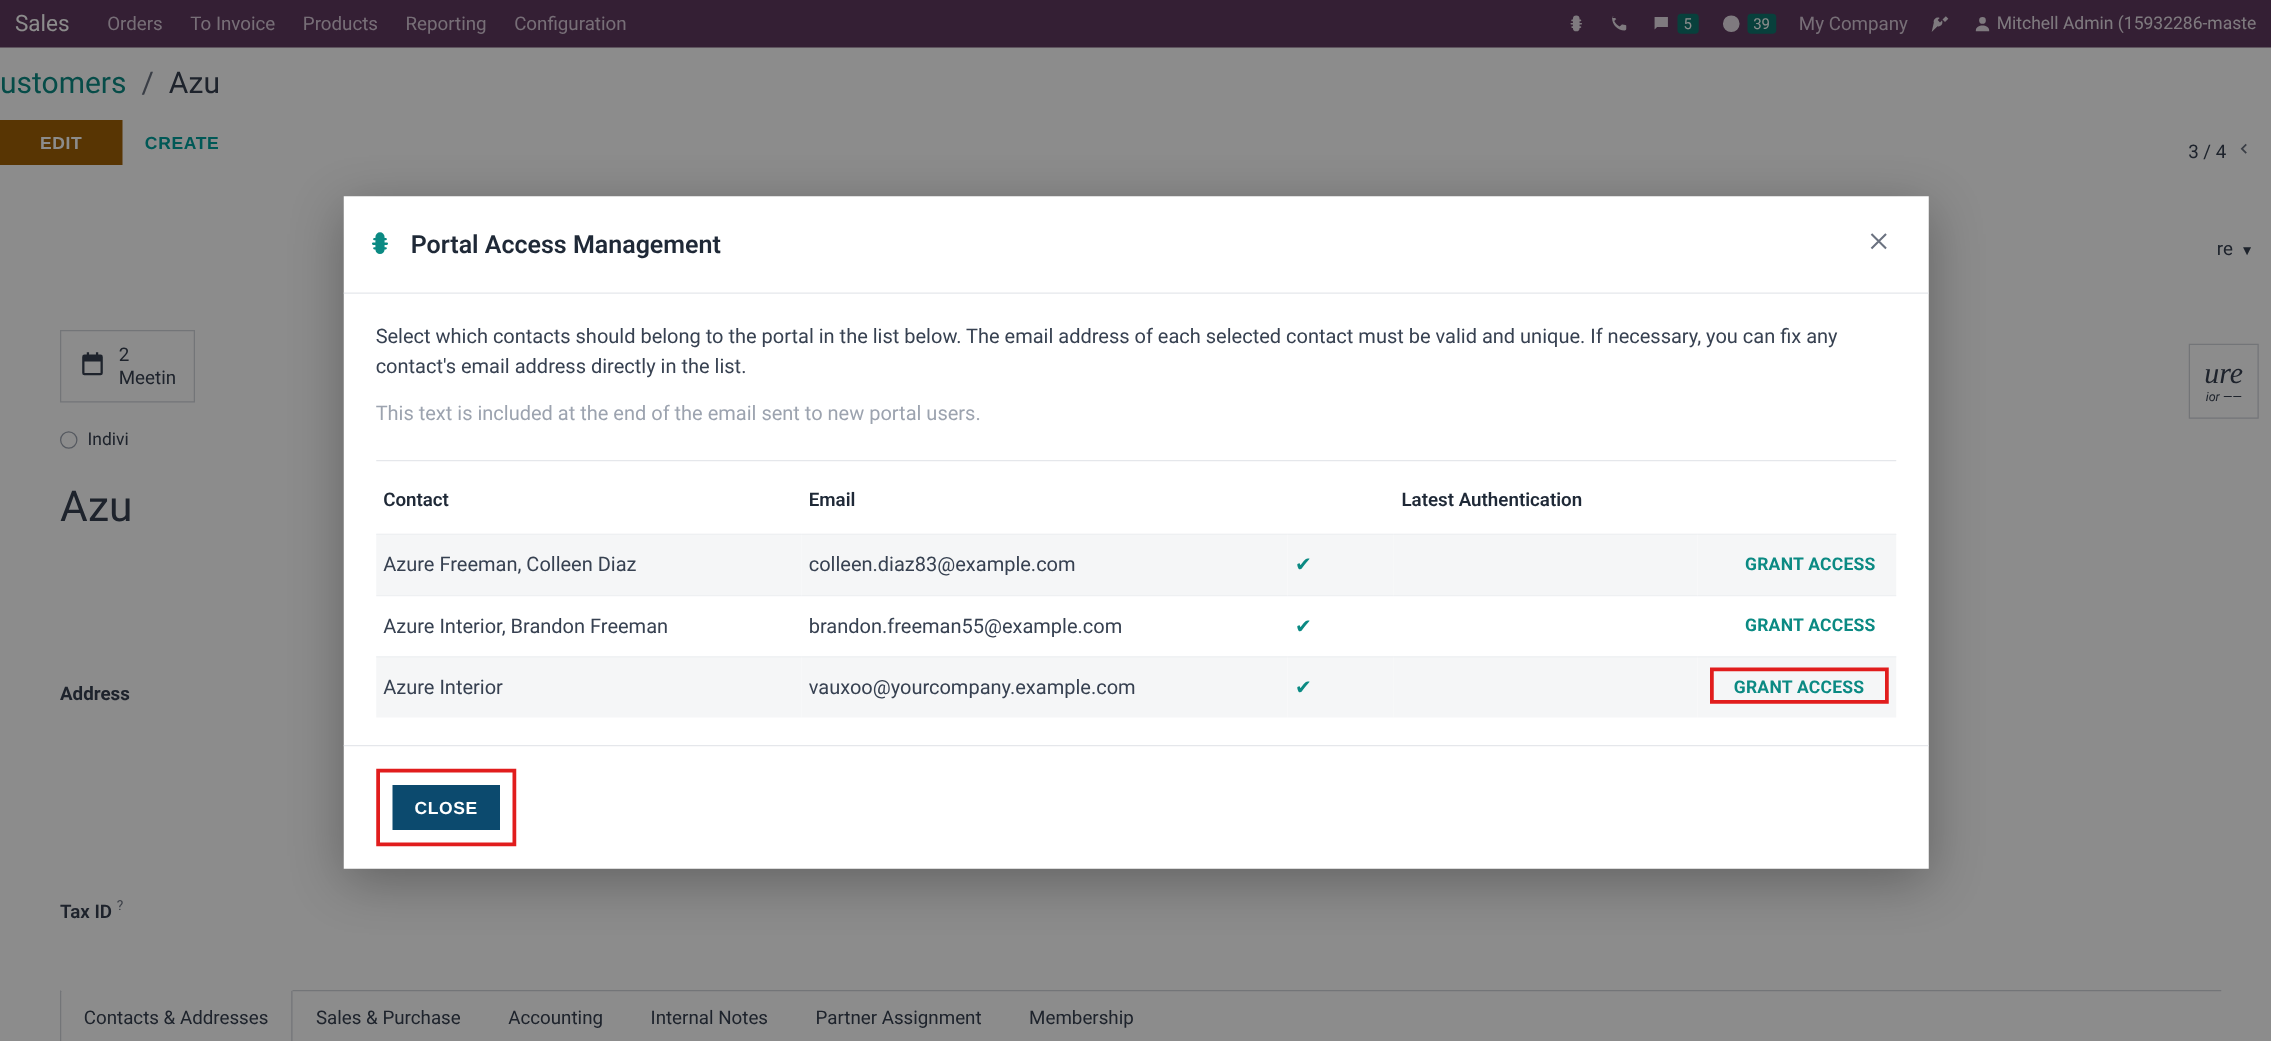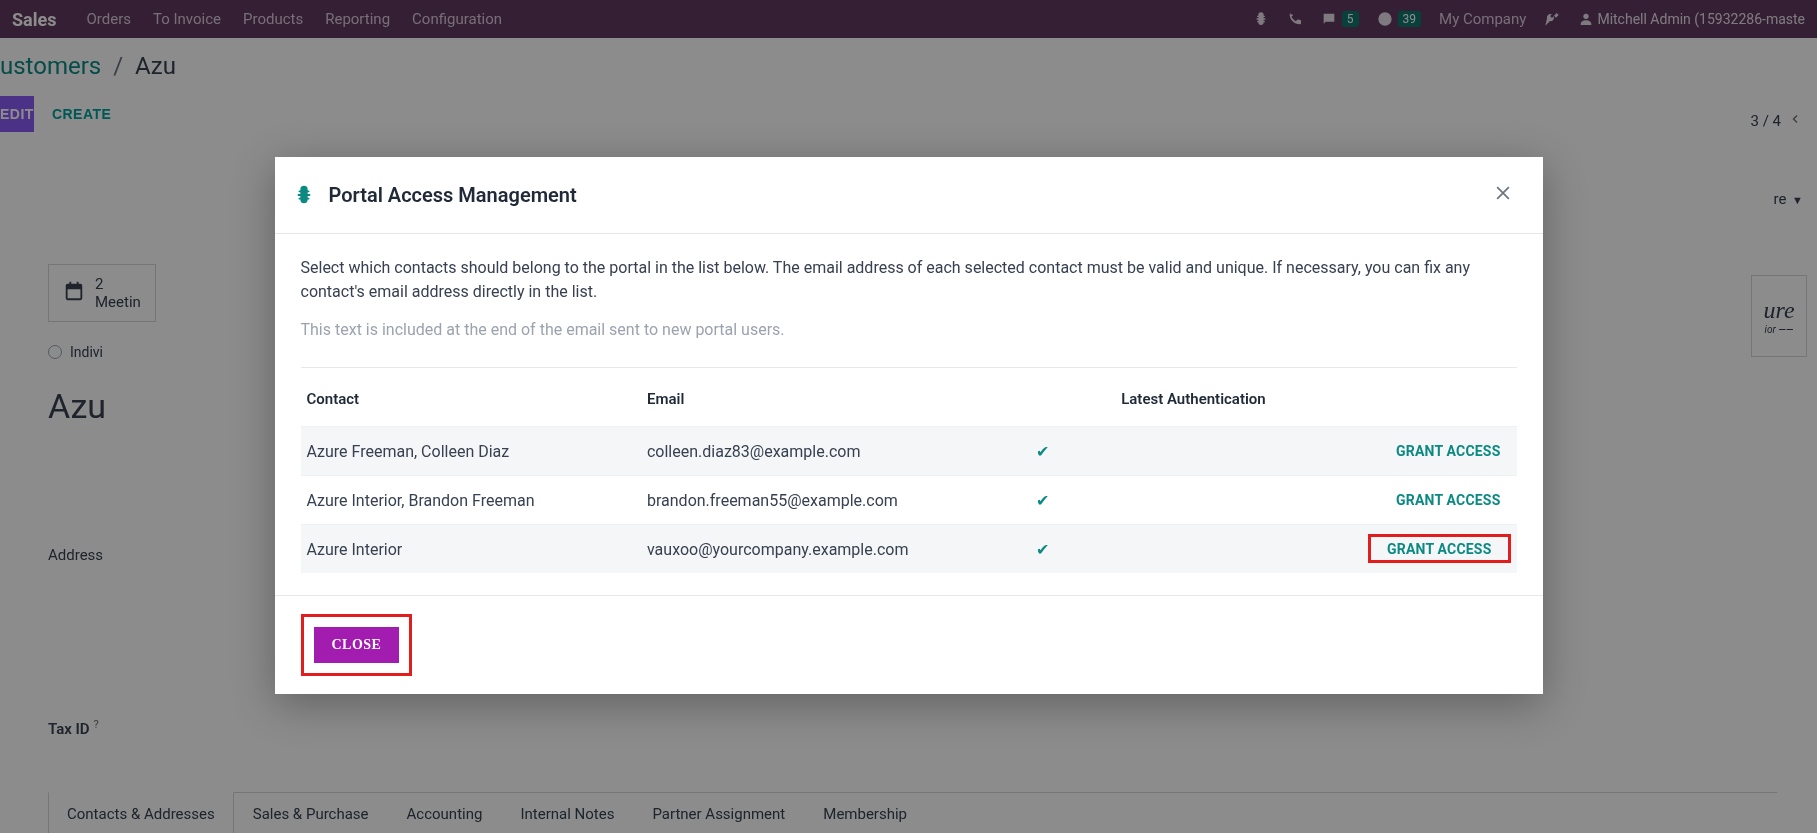--- a/index.html
+++ b/index.html
@@ -23,21 +23,21 @@
       background: #5f3a5f;
       color: #e8dfe8;
       height: 38px;
       display: flex;
       align-items: center;
       padding: 0 12px;
       gap: 22px;
       position: relative;
     }
     .topnav .brand {
-      font-weight: 700;
+      font-weight: 400;
       font-size: 18px;
       color: #fff;
       margin-right: 8px;
     }
     .topnav .nav-item {
       color: #d9c9d9;
       font-size: 15px;
       cursor: pointer;
     }
     .topnav .right {
@@ -89,24 +89,24 @@
     }
 
     
     .actionbar {
       display: flex;
       position: absolute;
       left: 0;
       top: 96px;
     }
     .btn-edit {
-      background: #8b5cf6;
+      background: #a16207;
       color: #fff;
       border: none;
-      padding: 10px 0;
+      padding: 10px 32px;
       font-weight: 600;
       font-size: 14px;
       cursor: pointer;
       letter-spacing: 0.5px;
     }
     .btn-create {
       background: transparent;
       color: #00a09d;
       border: none;
       padding: 10px 18px;
@@ -150,21 +150,21 @@
       font-weight: 400;
     }
     .company-name {
       font-size: 34px;
       font-weight: 400;
       margin-top: 26px;
     }
     .field-label {
       color: #374151;
       font-size: 15px;
-      font-weight: 400;
+      font-weight: 700;
       margin-top: 120px;
       display: inline-block;
     }
     .taxid {
       margin-top: 154px;
       font-size: 15px;
       font-weight: 600;
       color: #374151;
     }
     .taxid .qm {
@@ -194,21 +194,21 @@
       border-top: 1px solid #fff;
       background: #fff;
       margin-top: -1px;
     }
 
     .company-logo-box {
       position: absolute;
       right: 10px;
       top: 275px;
       width: 56px;
-      height: 82px;
+      height: 60px;
       border: 1px solid #d1d5db;
       display: flex;
       flex-direction: column;
       align-items: center;
       justify-content: center;
       color: #374151;
       font-style: italic;
       overflow: hidden;
     }
     .re {
@@ -327,29 +327,28 @@
     .highlight-grant {
       border: 3px solid #e11d1d;
       padding: 2px 6px;
     }
 
     .modal-footer {
       padding: 18px 26px;
       border-top: 1px solid #e5e7eb;
     }
     .btn-close {
-      background: #a21caf;
+      background: #0c4a6e;
       color: #fff;
       border: none;
       padding: 10px 18px;
       font-weight: 600;
       font-size: 14px;
       cursor: pointer;
       letter-spacing: 0.5px;
-      font-family: Liberation Serif, serif;
     }
     .highlight-close {
       display: inline-block;
       border: 3px solid #e11d1d;
       padding: 10px;
     }
 
     
     svg { fill: currentColor; }
   </style>

